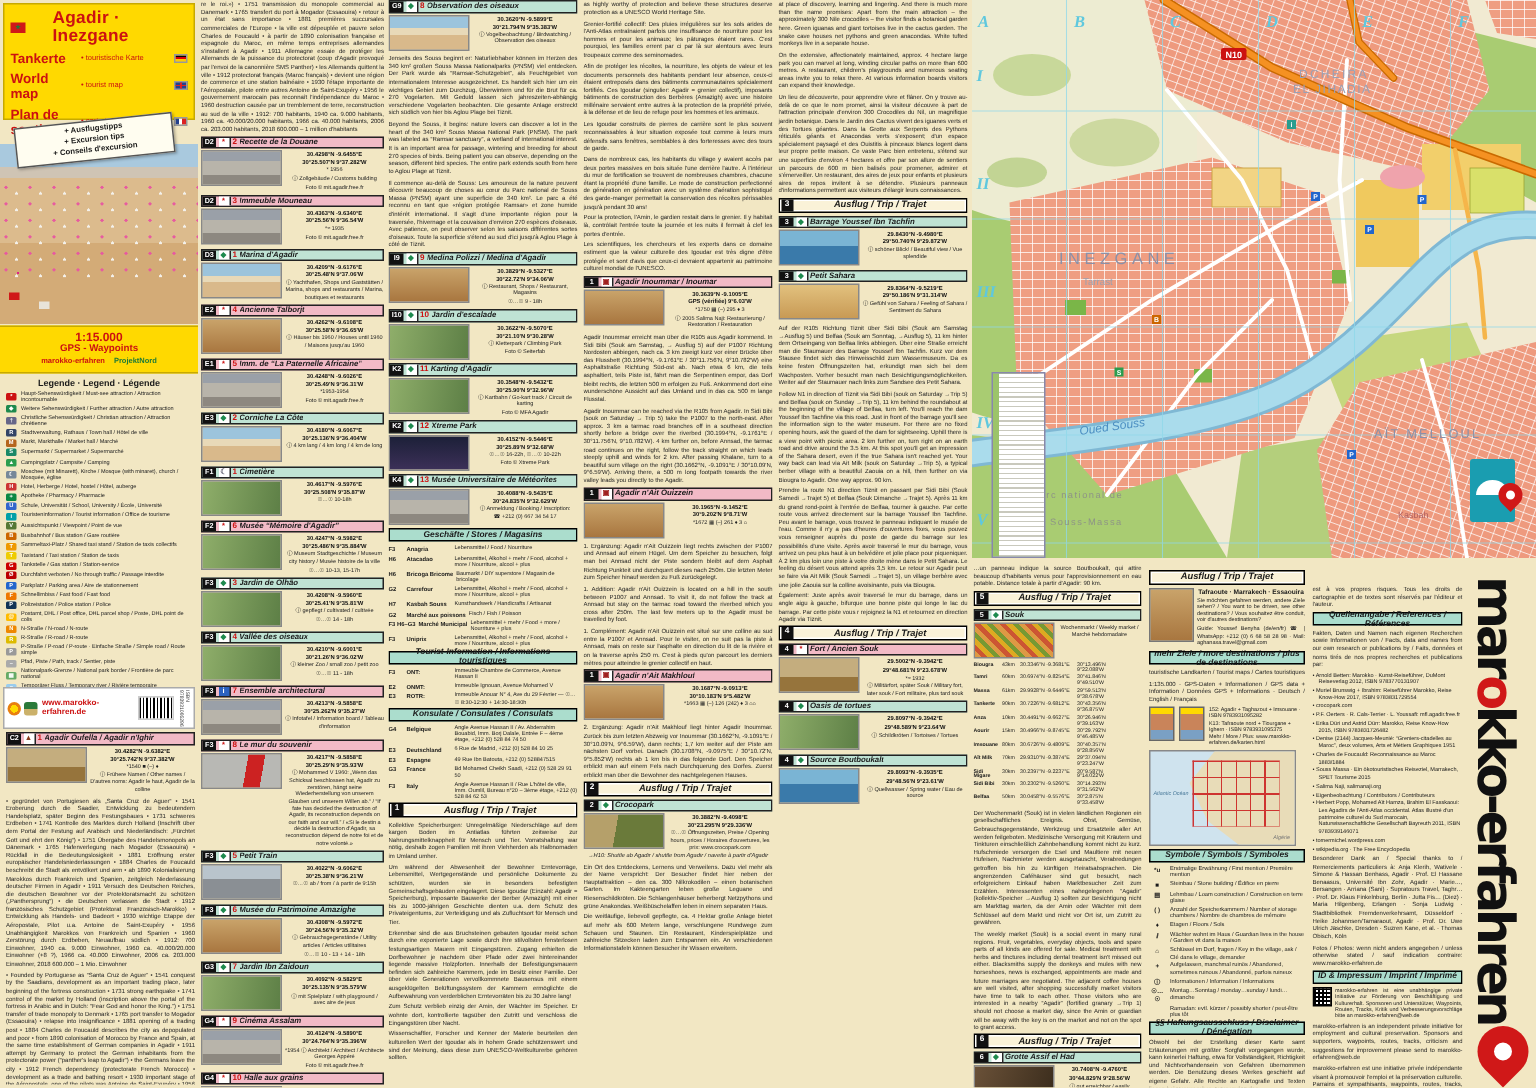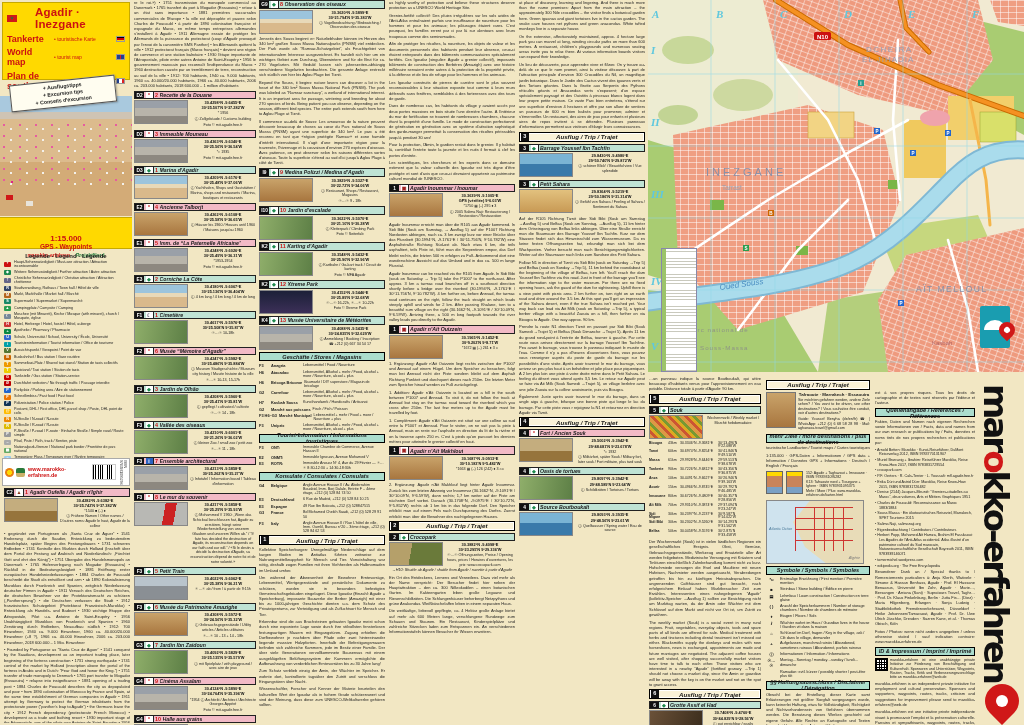--- a/index.html
+++ b/index.html
@@ -23,21 +23,21 @@
      linear-gradient(transparent 40%,#d22 40% 60%,transparent 60%),
      linear-gradient(90deg,transparent 42%,#d22 42% 58%,transparent 58%)}
   .cflag.fr{background:linear-gradient(90deg,#23408e 33%,#fff 33% 66%,#d22 66%)}
   #stamp{left:10px;top:80px;width:106px;transform:rotate(-6deg);background:#fffdf0;border:1px solid #555;padding:2px;font-size:5.2px;font-weight:bold;text-align:center;line-height:1.35;z-index:5;box-shadow:1px 1px 2px rgba(0,0,0,.3)}
   #beach{left:0;top:96px;width:132px;height:120px;background:
      radial-gradient(circle 1.5px at 12px 86px,#e0218a 60%,transparent 61%),
      linear-gradient(#a9c9de 0 13%,#cfc4b4 13% 19%,#dcbb8d 19% 55%,#d3ab77 55%);position:absolute;overflow:hidden}
   #beach .umb{position:absolute;inset:0;background-image:radial-gradient(circle 1.6px at 4px 3px,#e75ba0 70%,transparent 71%),radial-gradient(circle 1.4px at 11px 7px,#f3f0ea 70%,transparent 71%);background-size:16px 11px;top:22%;height:55%}
   #beach .flag1,#beach .flag2{position:absolute;width:7px;height:5px;background:#d01818;bottom:16px;left:6px}
   #beach .flag2{left:26px;bottom:10px;background:#e8e4da}
-  #scalebox{left:0;top:217px;width:132px;height:32px;background:#ffd900;border-top:1px solid #c7a900;border-bottom:1px solid #c7a900;text-align:center;padding-top:16px}
+  #scalebox{left:0;top:217px;width:132px;height:32px;background:#ffd900;border-top:1px solid #c7a900;border-bottom:1px solid #c7a900;text-align:center;padding-top:2px}
   #scalebox .s1{color:#cc1111;font-weight:bold;font-size:8px}
   #scalebox .s2{color:#cc1111;font-weight:bold;font-size:6.5px}
   #scalebox .brands{display:flex;justify-content:center;gap:6px;font-size:5px;margin-top:2px}
   #scalebox .b1{color:#cc1111;font-weight:bold}
   #scalebox .b2{color:#1e7a38;font-weight:bold}
   #legendbox{left:2px;top:252px;width:128px;height:204px;padding:1px 2px}
   #legendbox h4{font-size:6px;text-align:center;margin-bottom:2px;font-weight:bold}
   .lrow{display:flex;align-items:center;gap:3px;margin-bottom:1.6px}
   .lchip{width:7px;height:5px;flex:0 0 auto;font-size:3.8px;color:#fff;text-align:center;line-height:5px;font-weight:bold;border-radius:1px}
   .lrow span.lt{font-size:3.7px;color:#222;line-height:1.05}

